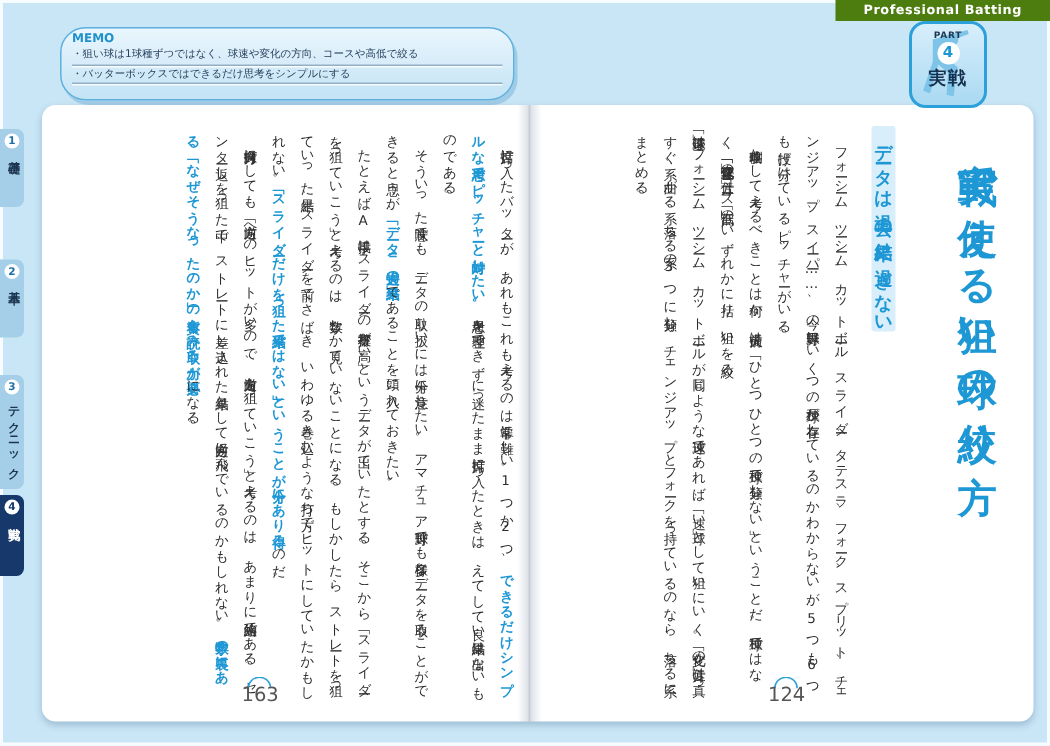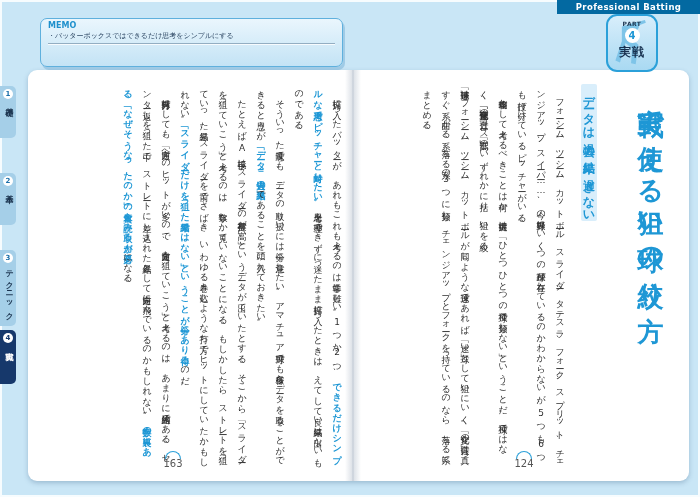--- a/index.html
+++ b/index.html
@@ -5,26 +5,26 @@
   html,body{margin:0;padding:0;}
   body{width:700px;height:497px;overflow:hidden;font-family:"DejaVu Sans",sans-serif;}
   .stage{position:relative;width:700px;height:497px;background:#c9e6f6;overflow:hidden;
          box-shadow:inset 0 0 0 2px rgba(255,255,255,.85);}
   
   .spread{position:absolute;left:28px;top:70px;width:661px;height:411px;background:#ffffff;
           border-radius:9px;box-shadow:0 2px 5px rgba(40,80,120,.28);}
   .gutter{position:absolute;left:345px;top:70px;width:16px;height:411px;
           background:linear-gradient(90deg,rgba(30,60,100,0) 0%,rgba(30,60,100,.14) 42%,rgba(30,60,100,.26) 50%,rgba(30,60,100,.14) 58%,rgba(30,60,100,0) 100%);}
   
-  .header-bar{position:absolute;left:557px;top:0;width:143px;height:14px;background:#0369a1;
+  .header-bar{position:absolute;left:557px;top:0;width:143px;height:14px;background:#4d7c0f;
               display:flex;align-items:center;justify-content:center;}
   .header-bar span{color:#ffffff;font-size:8.5px;font-weight:bold;letter-spacing:.4px;}
   
   .memo{position:absolute;left:40px;top:18px;width:303px;height:49px;border:1px solid #5fb0dd;
-        border-radius:7px;background:linear-gradient(#eaf6fd,#c3e3f5);
+        border-radius:17px;background:linear-gradient(#eaf6fd,#c3e3f5);
         box-shadow:2px 3px 0 rgba(110,170,210,.45);padding:2px 7px 0 7px;box-sizing:border-box;}
   .memo-label{font-size:8px;font-weight:bold;color:#1e90cc;line-height:10px;}
   .memo-item{font-size:7px;color:#27415e;line-height:11.5px;white-space:nowrap;overflow:hidden;
              border-bottom:1px solid #93aec2;box-shadow:0 1px 0 rgba(255,255,255,.8);}
   
   .badge{position:absolute;left:606px;top:14px;width:52px;height:58px;border:2px solid #2ba0d9;
          border-radius:11px;background:linear-gradient(#d8eefb,#a9d9f2);box-sizing:border-box;
          display:flex;flex-direction:column;align-items:center;justify-content:flex-start;padding-top:4px;}
   .badge svg{position:absolute;left:0;top:0;width:100%;height:100%;}
   .badge-part{position:relative;font-size:6px;font-weight:bold;color:#1c3550;letter-spacing:.5px;}
@@ -50,36 +50,37 @@
   .right-body{left:360px;top:84px;width:237px;height:384px;}
   .subhead{margin-left:11px;line-height:17px;}
   .subhead-inner{background:#d9eefb;color:#1e97d5;font-weight:bold;font-size:12px;
                  padding:3px 1px;border-radius:2px;letter-spacing:1.5px;}
   .page-title{position:absolute;left:634px;top:88px;height:380px;writing-mode:vertical-rl;
               text-orientation:upright;font-size:26px;font-weight:bold;color:#1e97d5;letter-spacing:2.5px;}
   
   .pagenum{position:absolute;top:451px;width:24px;text-align:center;}
   .arc{display:block;width:16px;height:8px;margin:0 auto;border:1.5px solid #2ba0d9;border-bottom:none;
        border-radius:9px 9px 0 0;box-sizing:border-box;}
-  .num{display:block;font-size:10px;color:#555555;line-height:9px;}
+  .num{display:block;font-size:13px;color:#555555;line-height:9px;}
 </style>
 </head>
 <body>
 
 <div class="stage">
 
   <div class="spread"></div>
   <div class="gutter"></div>
 
   <div class="header-bar">
     <span>Professional Batting</span>
   </div>
 
   <div class="memo">
     <div class="memo-label">MEMO</div>
+    <div class="memo-item">・狙い球は1球種ずつではなく、球速や変化の方向、コースや高低で絞る</div>
     <div class="memo-item">・バッターボックスではできるだけ思考をシンプルにする</div>
   </div>
 
   <div class="badge">
     <svg viewBox="0 0 52 58" aria-hidden="true">
       <circle cx="29" cy="11" r="4.5" fill="#7ec4e8"></circle>
       <path d="M15 11 L40 4 L41 7 L22 14 L26 25 L33 31 L30 52 L25 51 L26 35 L19 29 L13 50 L8 48 L15 27 Z" fill="#7ec4e8"></path>
     </svg>
     <span class="badge-part">PART</span>
     <span class="badge-num">4</span>

